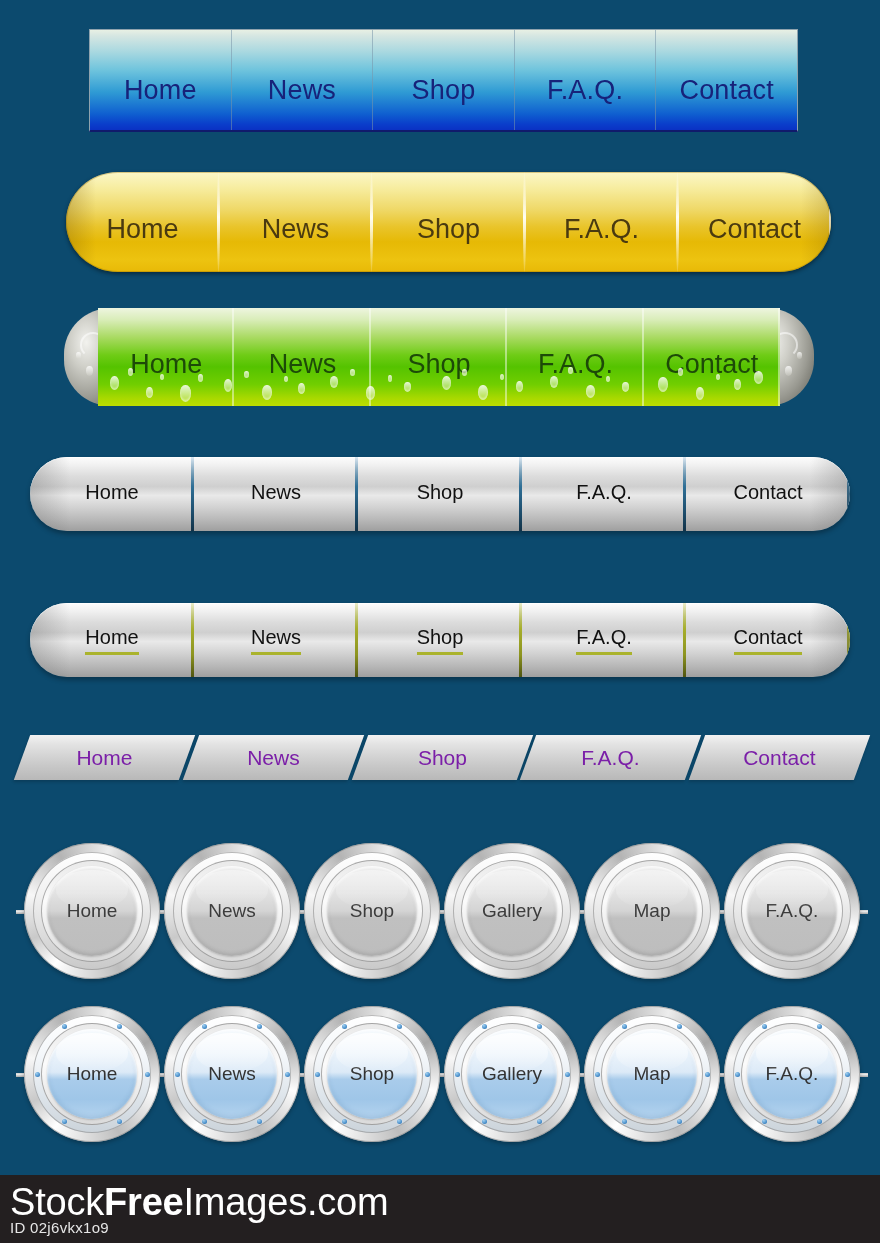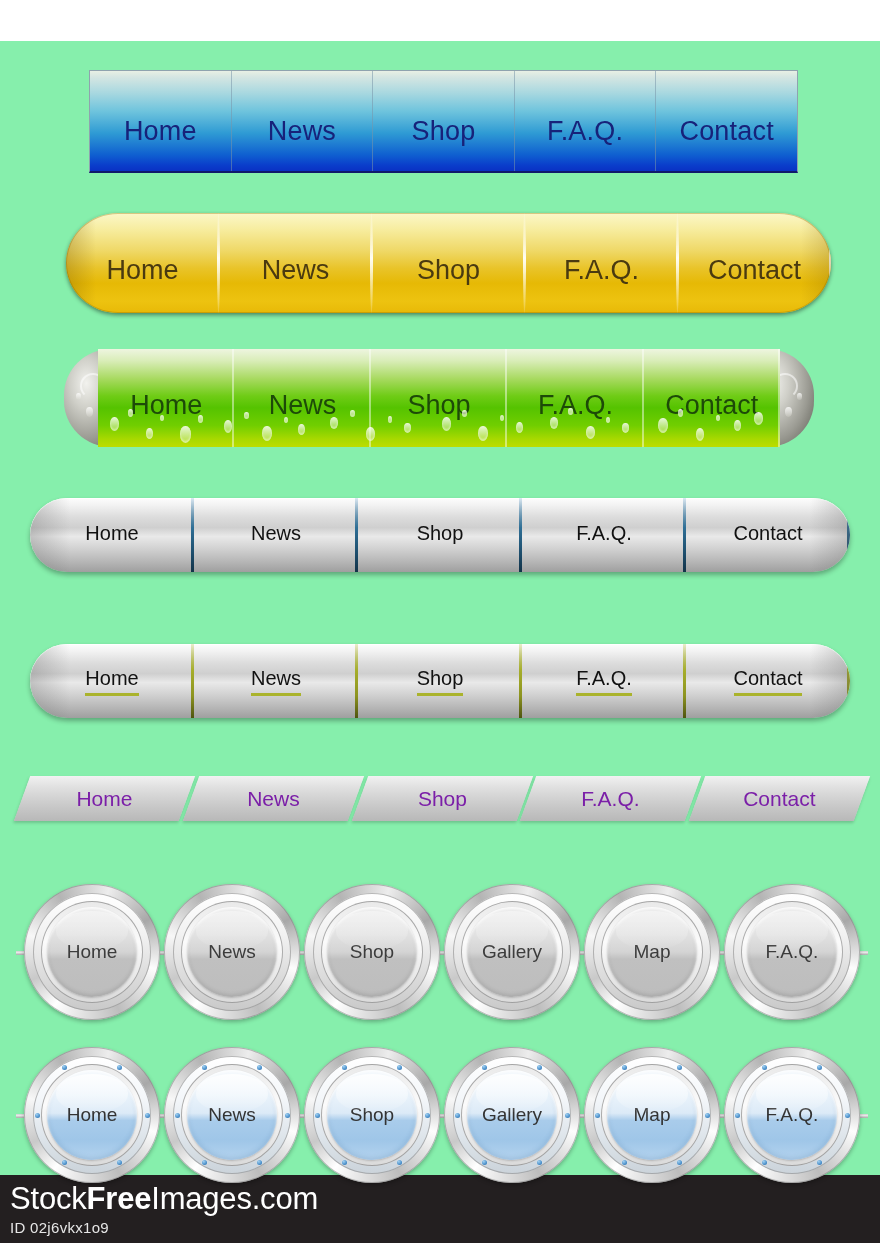--- a/index.html
+++ b/index.html
@@ -11,22 +11,21 @@
     width: 880px;
     height: 1243px;
     position: relative;
     overflow: hidden;
     font-family: "Liberation Sans", sans-serif;
     -webkit-font-smoothing: antialiased;
   }
   .stage {
     position: absolute;
     inset: 0;
-    background: #86efac;
-    margin-top: 41px;
+    background: #0c4a6e;
   }
 
   
   .bar-blue {
     position: absolute;
     left: 89px;
     top: 29px;
     width: 709px;
     height: 103px;
     display: flex;
@@ -364,21 +363,21 @@
     position: absolute;
     left: 0; bottom: 0;
     width: 880px;
     height: 68px;
     background: #231f20;
     color: #ffffff;
   }
   .footer .brand {
     position: absolute;
     left: 10px; top: 6px;
-    font-size: 31px;
+    font-size: 38px;
     font-weight: 400;
     letter-spacing: -0.2px;
     white-space: nowrap;
   }
   .footer .brand b { font-weight: 700; }
   .footer .idline {
     position: absolute;
     left: 10px; top: 44px;
     font-size: 15px;
     color: #e6e6e6;

